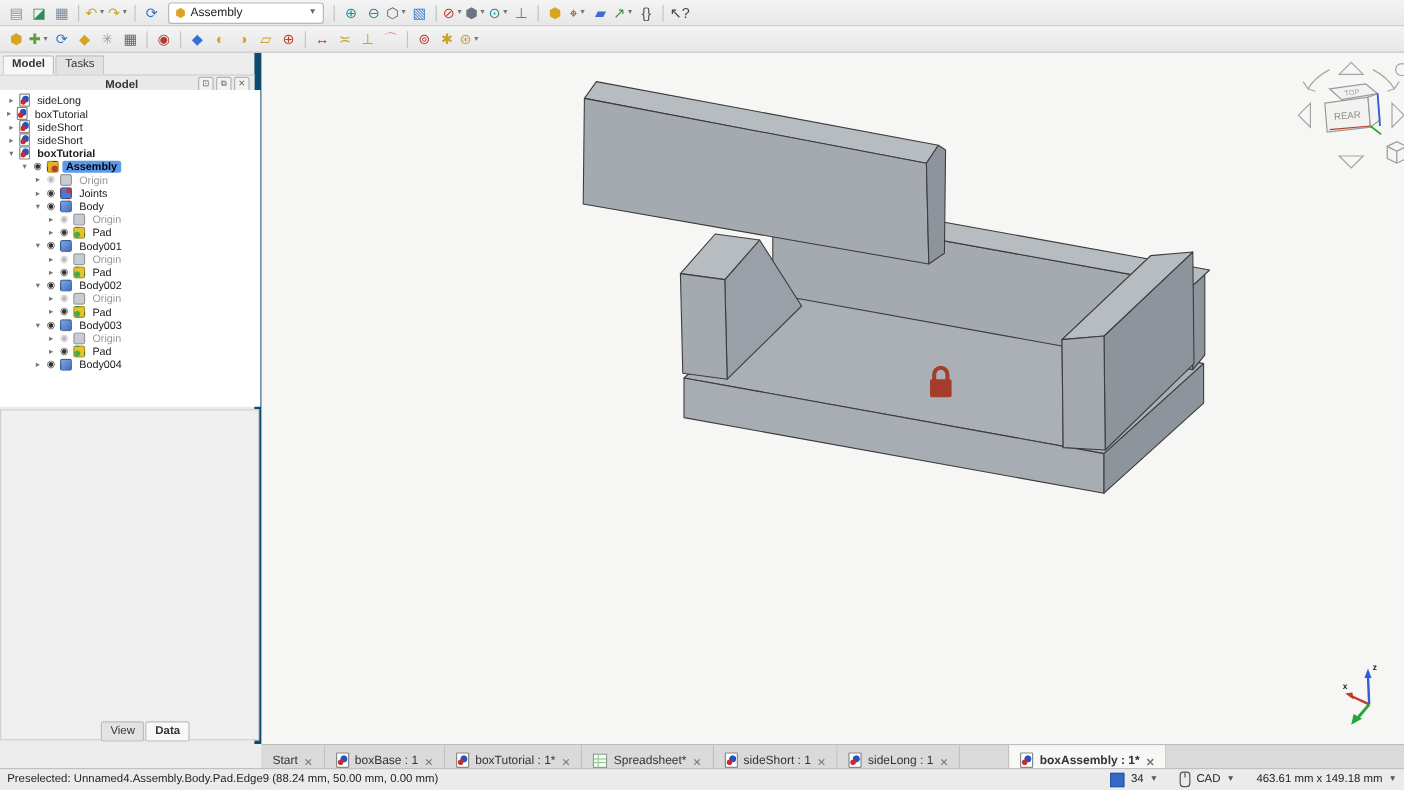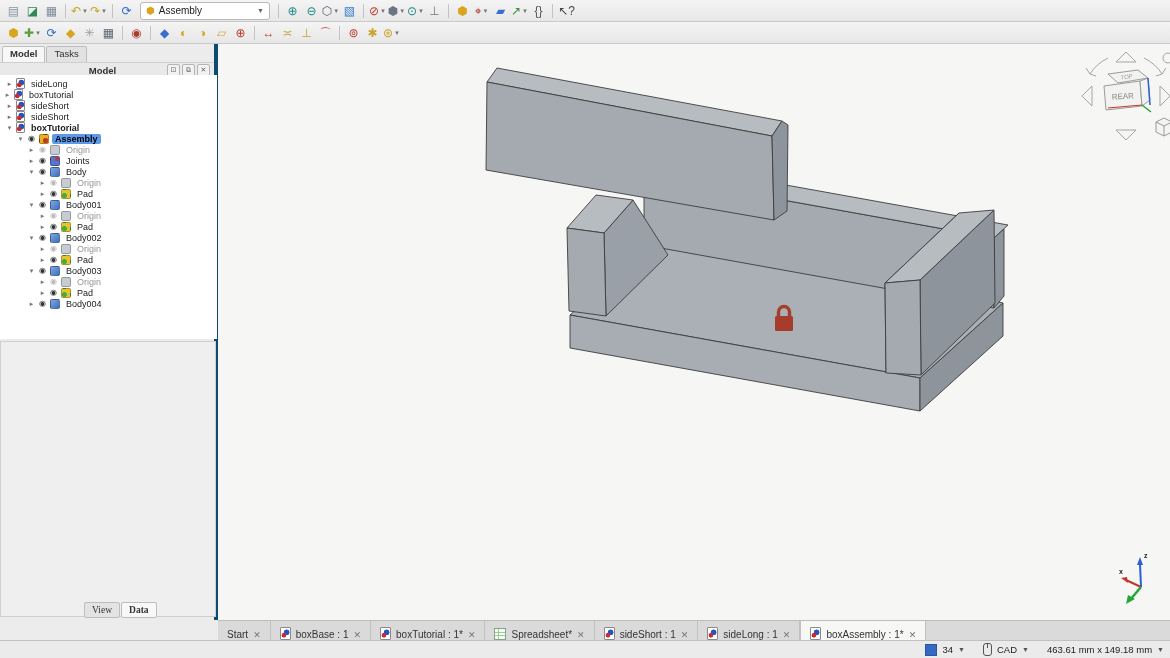--- a/index.html
+++ b/index.html
@@ -12,21 +12,21 @@
   #toolbar2{top:22px;height:22px;z-index:5;}
   .tbtn{min-width:19px;height:18px;display:flex;align-items:center;justify-content:center;
         font-size:12px;border-radius:3px;line-height:1;cursor:default;}
   .tbtn .dd{font-size:6px;color:#777;margin-left:1px;}
   .sep{width:1px;height:14px;background:#c3c3c3;margin:0 4px;flex:0 0 auto;}
   .combo{height:16px;width:118px;background:#fff;border:1px solid #b9b9b9;border-radius:3px;
          display:flex;align-items:center;font-size:10px;color:#222;gap:4px;padding:0 5px;margin:0 4px;}
   .combo .caret{margin-left:auto;font-size:7px;color:#666;}
   
   #left{position:absolute;left:0;top:44px;width:218px;height:576px;background:#ececec;
-        border-right:4px solid #0c4a6e;box-sizing:border-box;}
+        border-right:6px solid #0c4a6e;box-sizing:border-box;}
   .ptabs{display:flex;gap:1px;padding:2px 2px 0 2px;height:16px;}
   .ptab{font-size:9.5px;padding:1px 7px;border:1px solid #bdbdbd;border-bottom:none;
         background:#e2e2e2;color:#333;border-radius:2px 2px 0 0;}
   .ptab.active{background:#f7f7f7;font-weight:bold;}
   .phead{height:14px;display:flex;align-items:center;font-size:9.5px;color:#333;
          background:#e9e9e9;border-top:1px solid #cfcfcf;border-bottom:1px solid #cfcfcf;padding:0 4px;}
   .phead .ptitle{flex:1;text-align:center;font-weight:bold;}
   .pbtn{width:11px;height:11px;border:1px solid #b5b5b5;border-radius:2px;background:#f2f2f2;
         font-size:7px;display:flex;align-items:center;justify-content:center;color:#666;margin-left:2px;}
   #tree{position:absolute;left:0;top:31px;width:217px;height:264px;background:#ffffff;overflow:hidden;padding-top:3px;box-sizing:border-box;}
@@ -35,32 +35,32 @@
   .trow .eye{width:9px;font-size:8px;color:#333;text-align:center;flex:0 0 auto;}
   .trow .eye.off{color:#b9b9b9;}
   .ticon{width:10px;height:10px;border-radius:2px;flex:0 0 auto;border:1px solid rgba(0,0,0,.25);box-sizing:border-box;}
   .tlabel{padding:0 3px;border-radius:2px;}
   .trow.sel .tlabel{background:#5d9ae6;color:#001;}
   .trow.bold .tlabel{font-weight:bold;}
   .trow.gray .tlabel{color:#979797;}
   #propbox{position:absolute;left:0;top:297px;width:216px;height:276px;background:#efefef;
            border:1px solid #cfcfcf;box-sizing:border-box;}
   .vdtabs{position:absolute;left:84px;bottom:2px;display:flex;gap:1px;}
-  .vdtab{font-size:9.5px;padding:2px 7px;border:1px solid #bdbdbd;background:#e3e3e3;color:#333;border-radius:2px;font-family:Liberation Serif, serif;}
+  .vdtab{font-size:9.5px;padding:2px 7px;border:1px solid #bdbdbd;background:#e3e3e3;color:#333;border-radius:2px;}
   .vdtab.active{background:#f8f8f8;font-weight:bold;}
   
   #viewport{position:absolute;left:218px;top:44px;width:952px;height:576px;background:#f6f6f4;}
   #scene{position:absolute;left:0;top:0;}
   
   #docbar{position:absolute;left:218px;top:620px;width:952px;height:20px;background:#dadada;
           border-top:1px solid #bdbdbd;display:flex;align-items:stretch;box-sizing:border-box;z-index:4;}
   .dtab{display:flex;align-items:flex-end;gap:5px;padding:0 9px;font-size:10px;color:#333;
         border-right:1px solid #c2c2c2;background:#dadada;}
   .dtab .x{font-size:9px;color:#777;}
-  .dtab.active{background:#f7f7f6;font-weight:normal;border-left:1px solid #c2c2c2;}
+  .dtab.active{background:#f7f7f6;font-weight:bold;border-left:1px solid #c2c2c2;margin-left:40px;}
   .dicon{width:9px;height:11px;background:
      radial-gradient(circle at 32% 66%, #cc2b2b 0 2px, transparent 2.6px),
      radial-gradient(circle at 62% 40%, #2a52be 0 2.6px, transparent 3.2px),#fff;
      border:1px solid #8a8a8a;border-radius:1px;flex:0 0 auto;}
   .sicon{width:10px;height:10px;border:1px solid #8aa08a;background:
      linear-gradient(#9c9 0 0) 0 3px/10px 1px no-repeat,
      linear-gradient(#9c9 0 0) 0 6px/10px 1px no-repeat,
      linear-gradient(#9c9 0 0) 3px 0/1px 10px no-repeat,#f4fff4;flex:0 0 auto;}
   
   #status{position:absolute;left:0;top:640px;width:1170px;height:18px;background:#ebebeb;
@@ -463,20 +463,21 @@
         <span class="x">✕</span>
       </span>
       <span class="dtab active">
         <span class="dicon"></span>
         <span>boxAssembly : 1*</span>
         <span class="x">✕</span>
       </span>
     </div>
 
   <div id="status">
+    <span>Preselected: Unnamed4.Assembly.Body.Pad.Edge9 (88.24 mm, 50.00 mm, 0.00 mm)</span>
     <span class="right">
       <span class="aasq"></span>
       <span>34</span>
       <span class="scaret">▼</span>
       <span style="width:8px"></span>
       <span class="mouse"></span>
       <span>CAD</span>
       <span class="scaret">▼</span>
       <span style="width:8px"></span>
       <span>463.61 mm x 149.18 mm</span>

